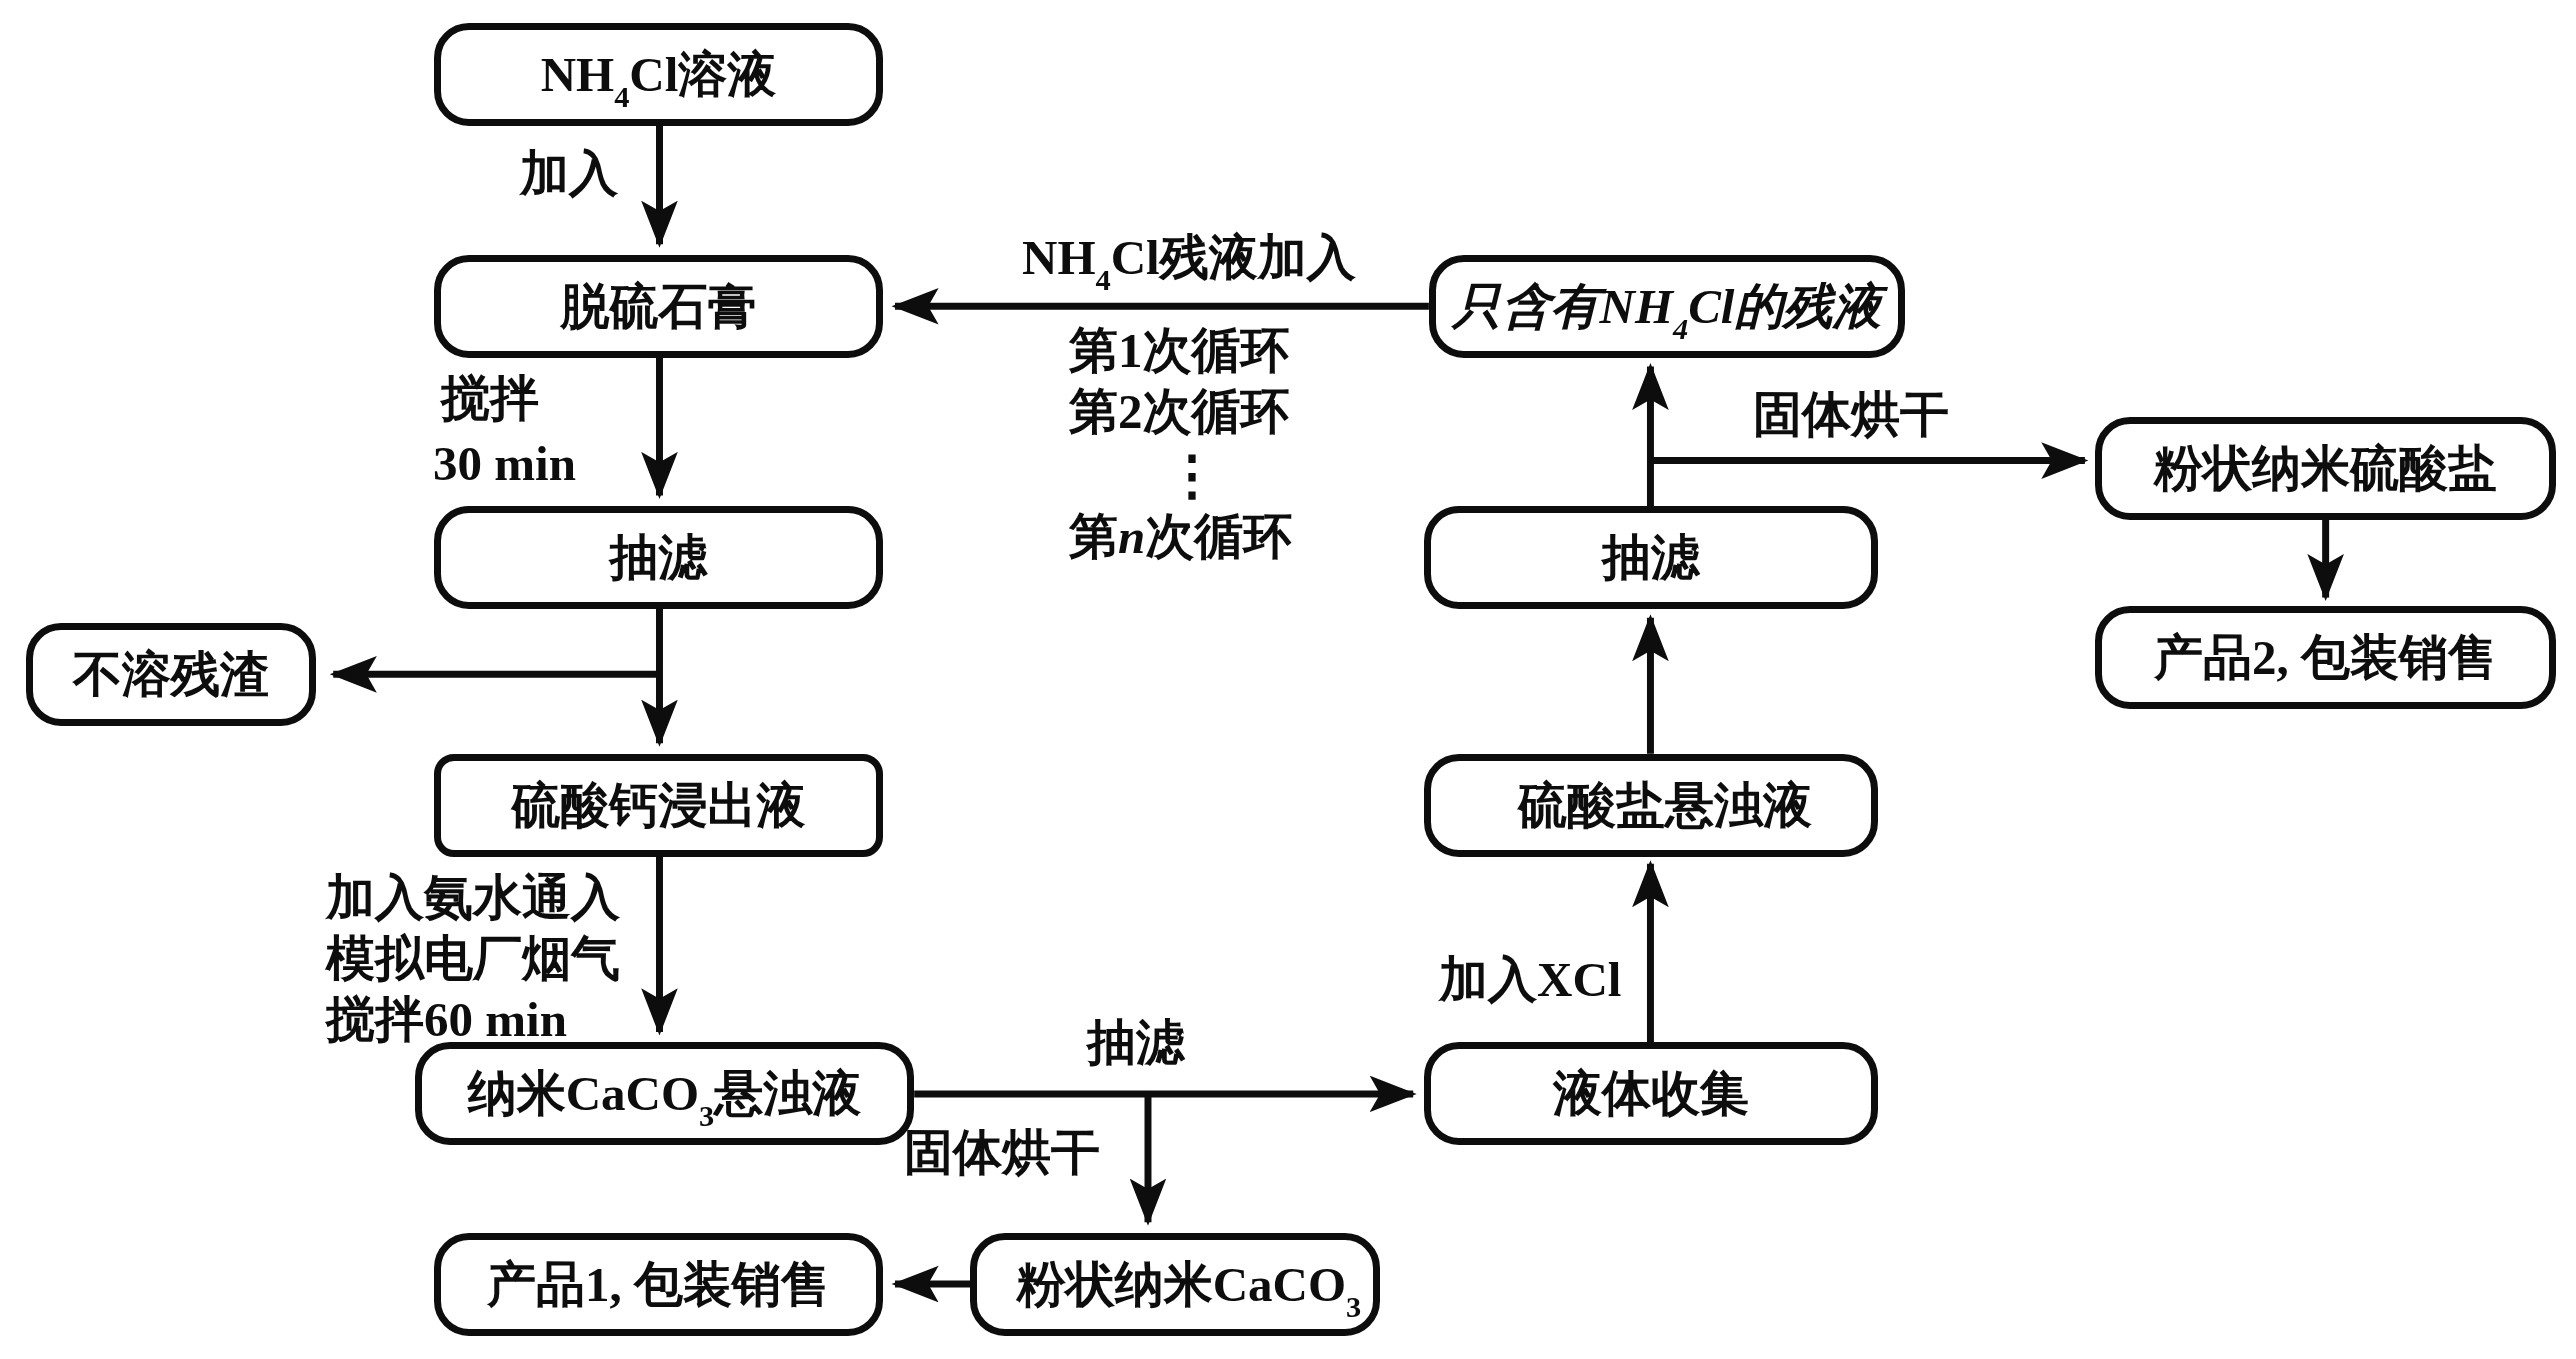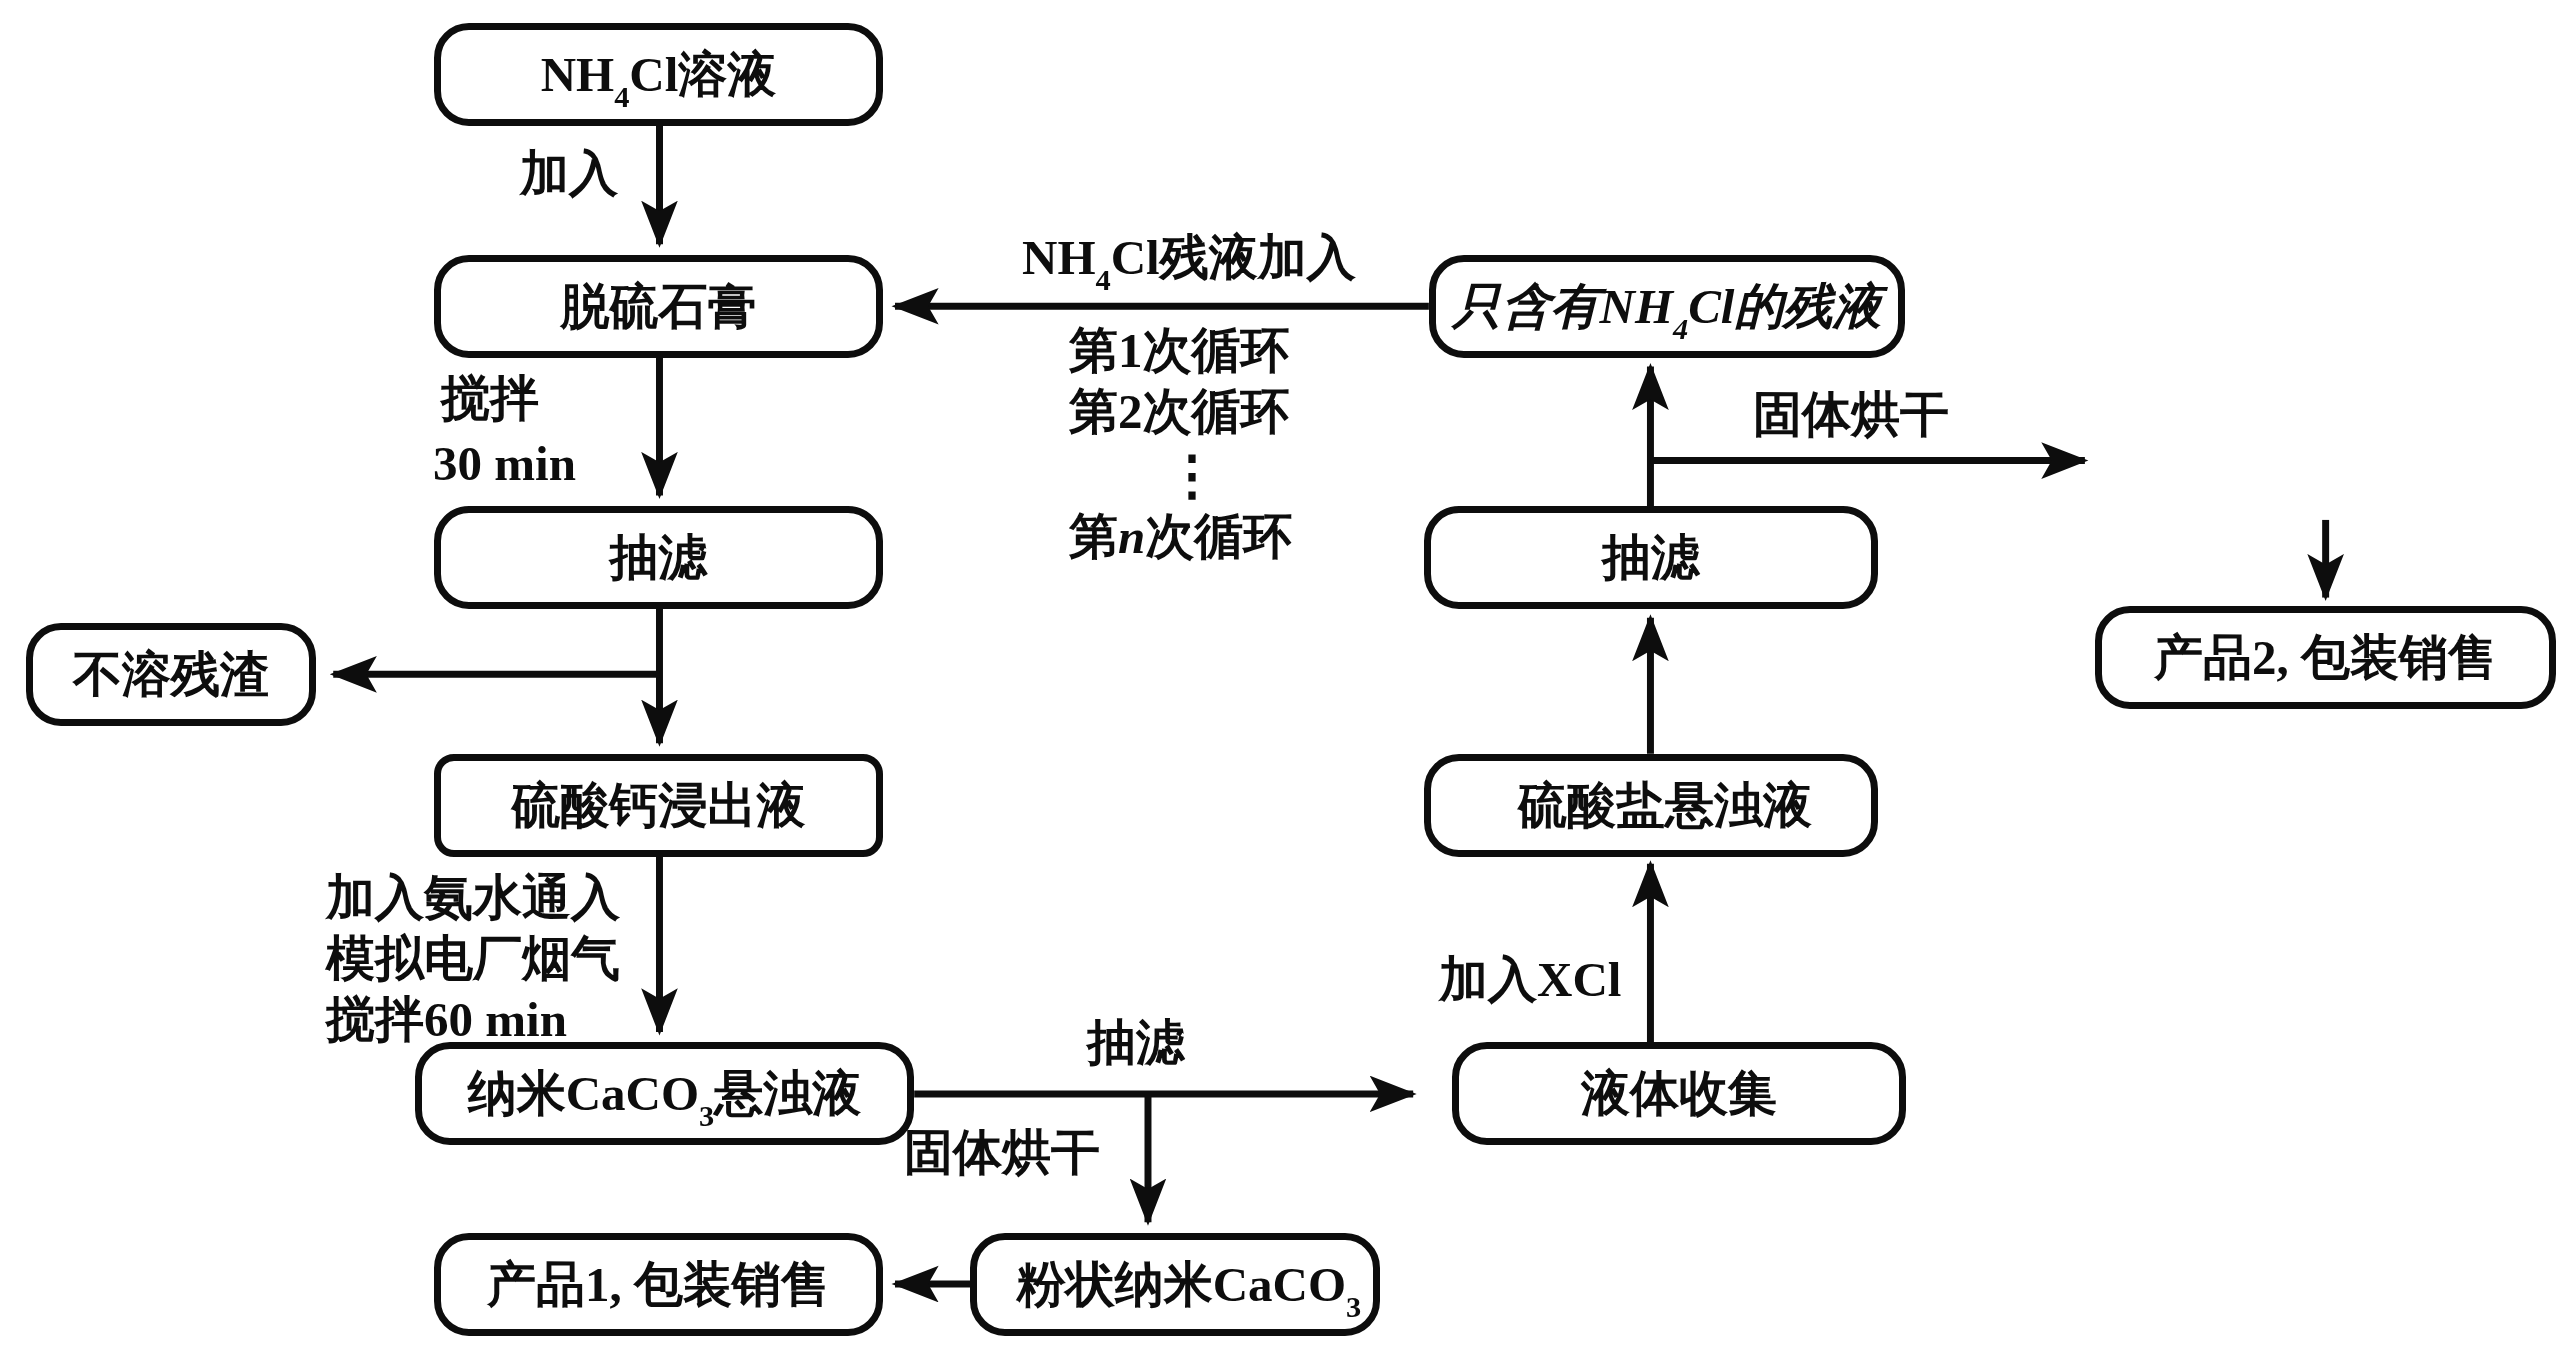--- a/index.html
+++ b/index.html
@@ -104,24 +104,27 @@
     </div>
 
   <div class="node" style="left:1424px;top:506px;width:454px;">
       <span>抽滤</span>
     </div>
 
   <div class="node" style="left:1424px;top:754px;width:454px;padding-left:28px;">
       <span>硫酸盐悬浊液</span>
     </div>
 
-  <div class="node" style="left:1424px;top:1042px;width:454px;margin-left:28px;">
+  <div class="node" style="left:1424px;top:1042px;width:454px;">
       <span>液体收集</span>
     </div>
 
+  <div class="node" style="left:2095px;top:417px;width:461px;">
+      <span>粉状纳米硫酸盐</span>
+    </div>
 
   <div class="node" style="left:2095px;top:606px;width:461px;">
       <span>产品2, 包装销售</span>
     </div>
 
   <div class="lbl" style="left:520px;top:148px;">加入</div>
 
   <div class="lbl" style="left:441px;top:373px;">搅拌</div>
   <div class="lbl" style="left:433px;top:438px;">30 min</div>
 

